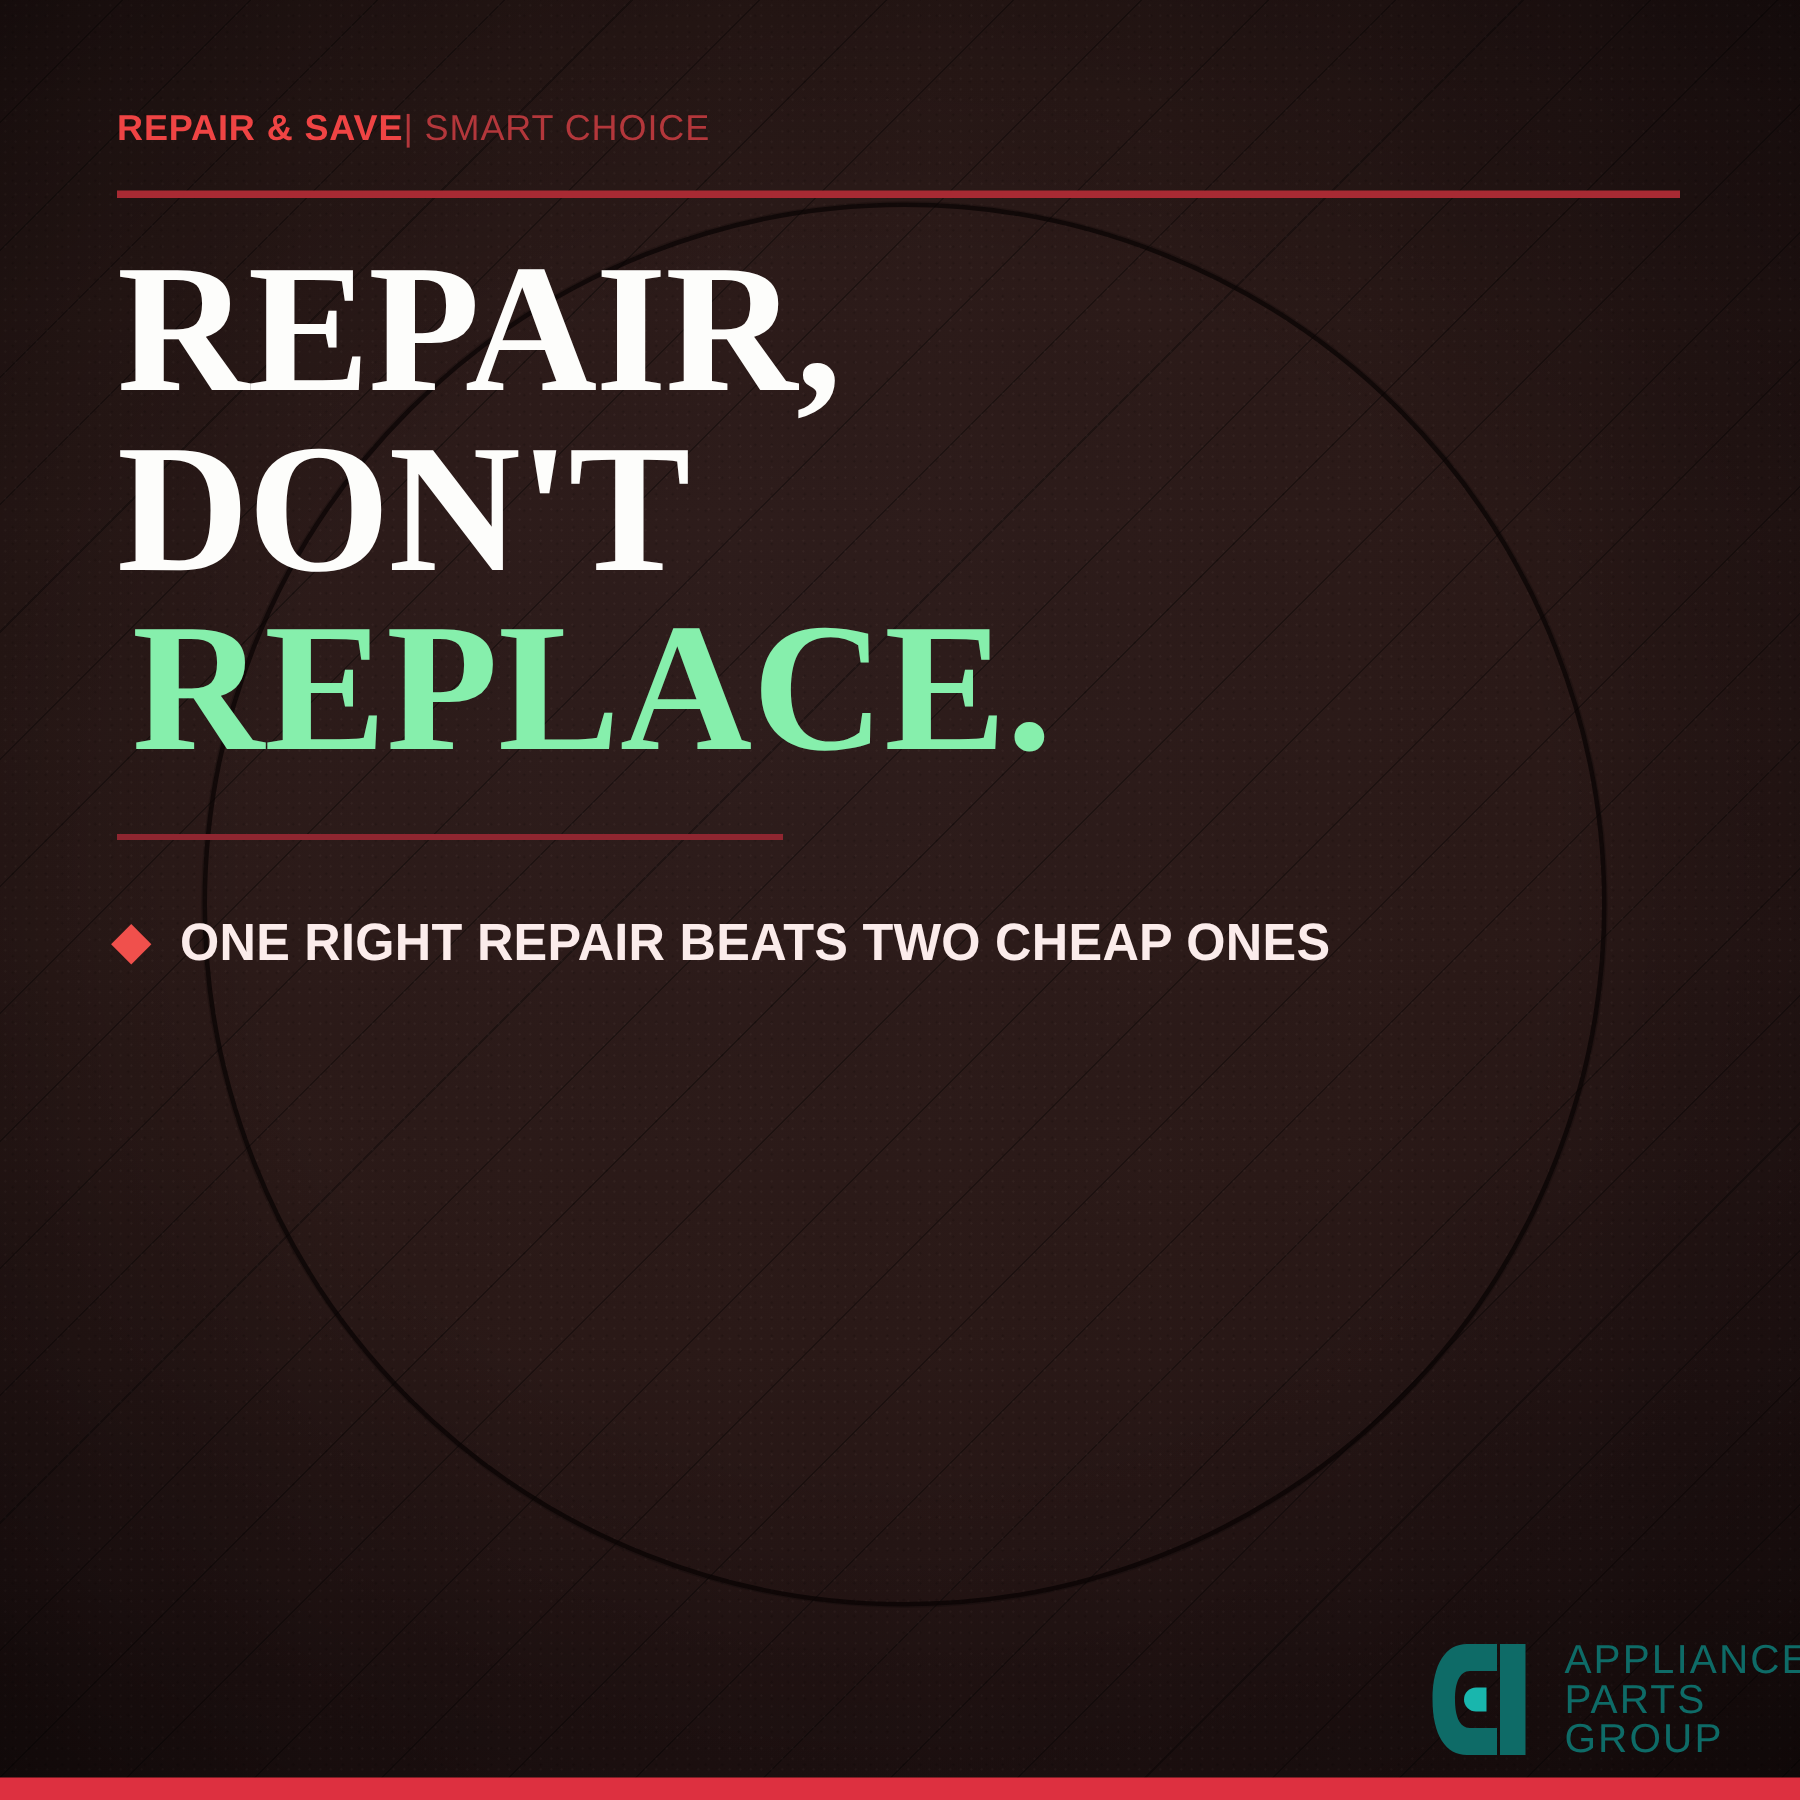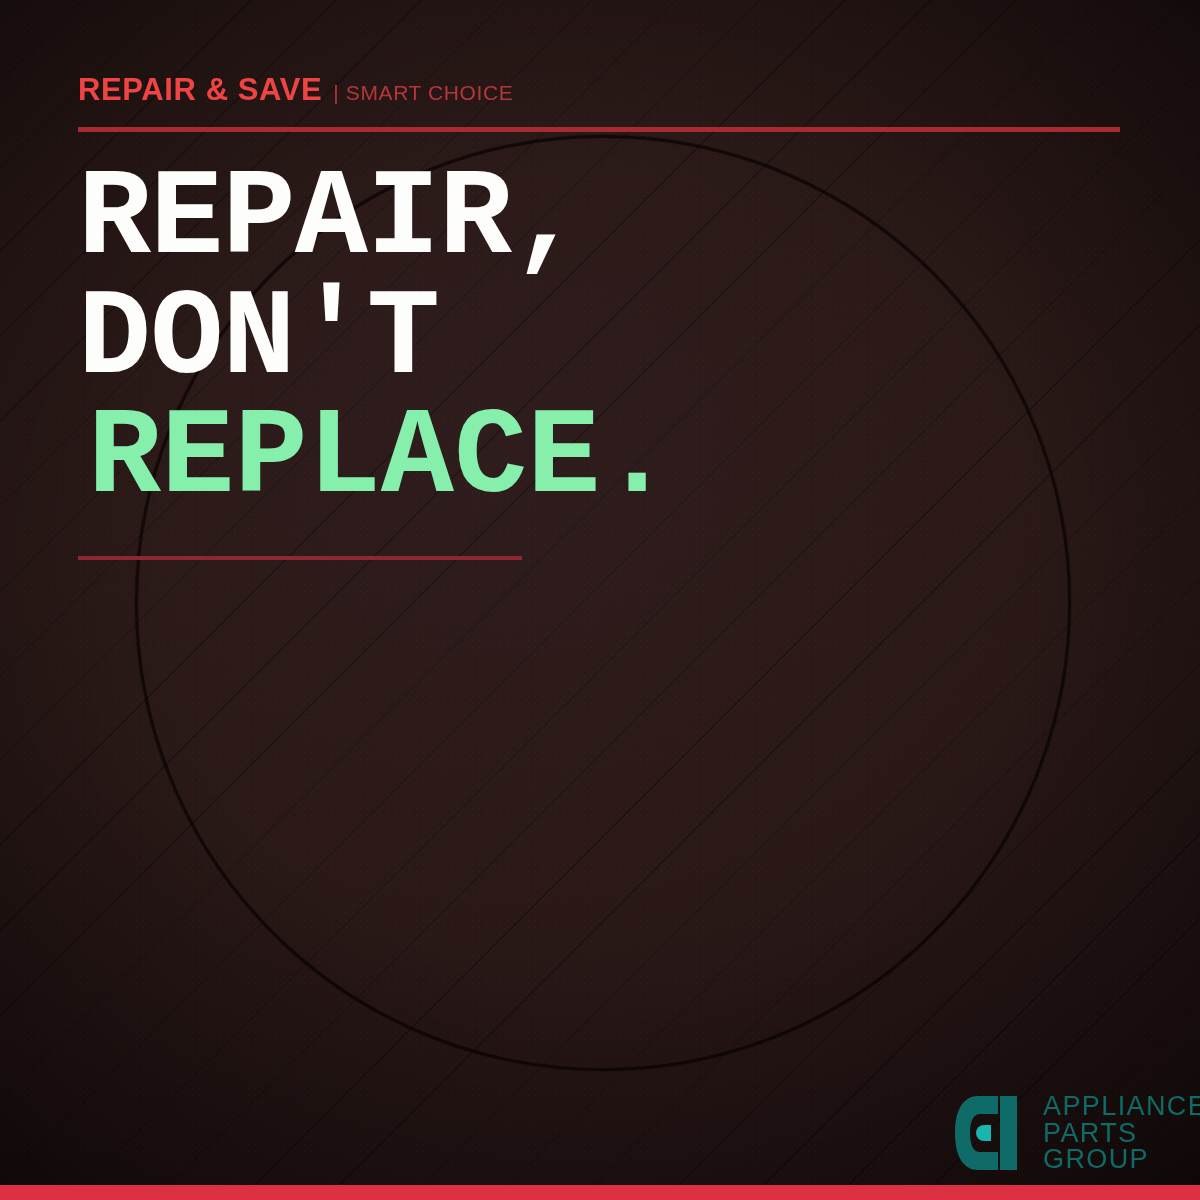--- a/index.html
+++ b/index.html
@@ -78,49 +78,48 @@
 
   
   .eyebrow {
     position: absolute;
     left: 78px;
     top: 74px;
     white-space: nowrap;
     line-height: 1;
   }
   .eyebrow-main {
-    font-size: 31px;
+    font-size: 24px;
     font-weight: bold;
     letter-spacing: 0.6px;
     color: #ef4444;
   }
   .eyebrow-sub {
-    font-size: 21px;
+    font-size: 24px;
     font-weight: normal;
     letter-spacing: 0.6px;
     color: #b3373b;
-    margin-left: 11px;
   }
 
   .header-rule {
     position: absolute;
     left: 78px;
     top: 127px;
     width: 1042px;
     height: 5px;
     background: #a82a33;
   }
 
   
   .headline {
     position: absolute;
     left: 78px;
     top: 160px;
     width: 1050px;
-    font-family: Liberation Mono, monospace;
+    font-family: Liberation Serif, serif;
     font-weight: bold;
     line-height: 0.98;
     letter-spacing: -1px;
   }
   .headline-line {
     display: block;
     font-size: 122px;
   }
   .hl-white { color: #fdfdfb; }
   .hl-red   { color: #86efac; padding-left: 10px; letter-spacing: 0px; }
@@ -217,20 +216,24 @@
 
     <div class="headline">
       <span class="headline-line hl-white">REPAIR,</span>
       <span class="headline-line hl-white">DON'T</span>
       <span class="headline-line hl-red">REPLACE.</span>
     </div>
 
     <div class="sub-rule"></div>
 
     <div class="bullets">
+      <div class="bullet-row">
+        <span class="bullet-diamond"></span>
+        <span class="bullet-text">ONE RIGHT REPAIR BEATS TWO CHEAP ONES</span>
+      </div>
     </div>
 
     <div class="logo">
       <span class="logo-mark">
         <svg viewBox="0 0 80 82" width="80" height="82" aria-hidden="true">
           <path d="M46 4 L26 4 C12 4 3 17 3 41 C3 65 12 78 26 78 L46 78 L46 60 L28 60 C21 60 18 52 18 41 C18 30 21 22 28 22 L46 22 Z" fill="#0e6b67"></path>
           <rect x="48" y="4" width="17" height="74" fill="#0e6b67"></rect>
           <path d="M32 33 L39 33 L39 49 L32 49 A8 8 0 0 1 32 33 Z" fill="#19b6ad"></path>
         </svg>
       </span>

